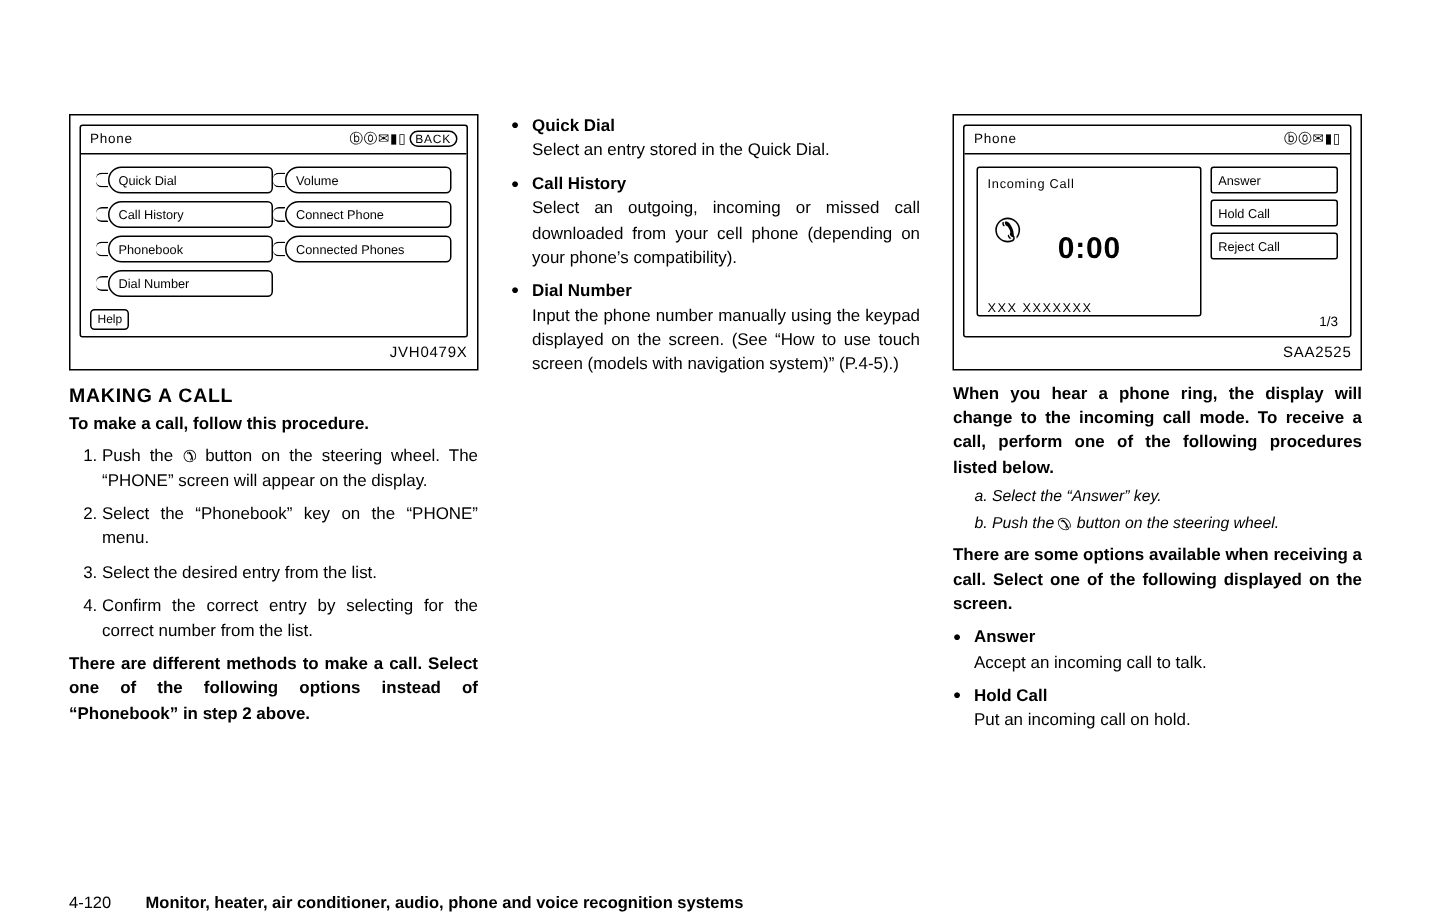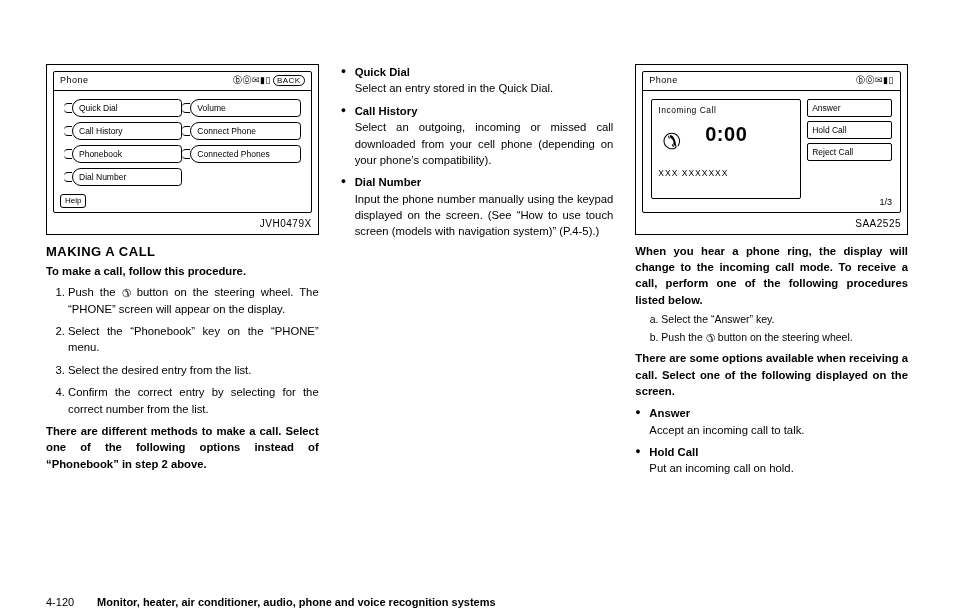--- a/index.html
+++ b/index.html
@@ -6,21 +6,21 @@
     margin: 0;
     padding: 0;
     background: #fff;
     font-family: Arial, Helvetica, sans-serif;
     color: #000;
   }
   .page {
     width: 954px;
     height: 608px;
     position: relative;
-    padding: 4px 46px 0 46px;
+    padding: 16px 46px 0 46px;
     box-sizing: border-box;
     border-radius: 10px;
   }
   .cols {
     display: flex;
     gap: 22px;
   }
   .col {
     flex: 1;
     min-width: 0;
@@ -134,21 +134,21 @@
     padding: 4px 6px;
     position: relative;
     font-size: 9px;
     letter-spacing: 0.5px;
   }
   .callbox .inc { font-size: 8.5px; }
   .callbox .timer {
     font-size: 20px;
     font-weight: bold;
     text-align: center;
-    margin-top: 4px;
+    margin-top: 24px;
   }
   .callbox .handset {
     position: absolute;
     left: 10px; top: 26px;
     font-size: 22px;
     transform: scaleX(-1);
   }
   .callbox .xnum {
     font-size: 8.5px;
     margin-top: 18px;
@@ -177,21 +177,21 @@
 
   h2.sec {
     font-size: 13px;
     font-weight: bold;
     letter-spacing: 0.5px;
     margin: 4px 0 2px 0;
   }
   .just { text-align: justify; font-weight: bold; }
   ol.steps { margin: 4px 0 4px 0; padding-left: 22px; }
   ol.steps li { margin-bottom: 6px; text-align: justify; }
-  ol.ab { list-style-type: lower-alpha; margin: 4px 0; padding-left: 26px; font-size: 10.5px; }
+  ol.ab { list-style-type: lower-alpha; margin: 4px 0; padding-left: 26px; font-size: 10.5px; font-style: italic; }
   ol.ab li { margin-bottom: 3px; }
   ul.bul { list-style: none; margin: 0; padding-left: 14px; }
   ul.bul > li { position: relative; margin-bottom: 6px; text-align: justify; }
   ul.bul > li::before {
     content: "●"; position: absolute; left: -14px; top: 1px; font-size: 9px;
   }
   .b { font-weight: bold; }
   .phoneicon { font-size: 11px; display: inline-block; transform: translateY(1px) scaleX(-1); }
 
   .footer {

